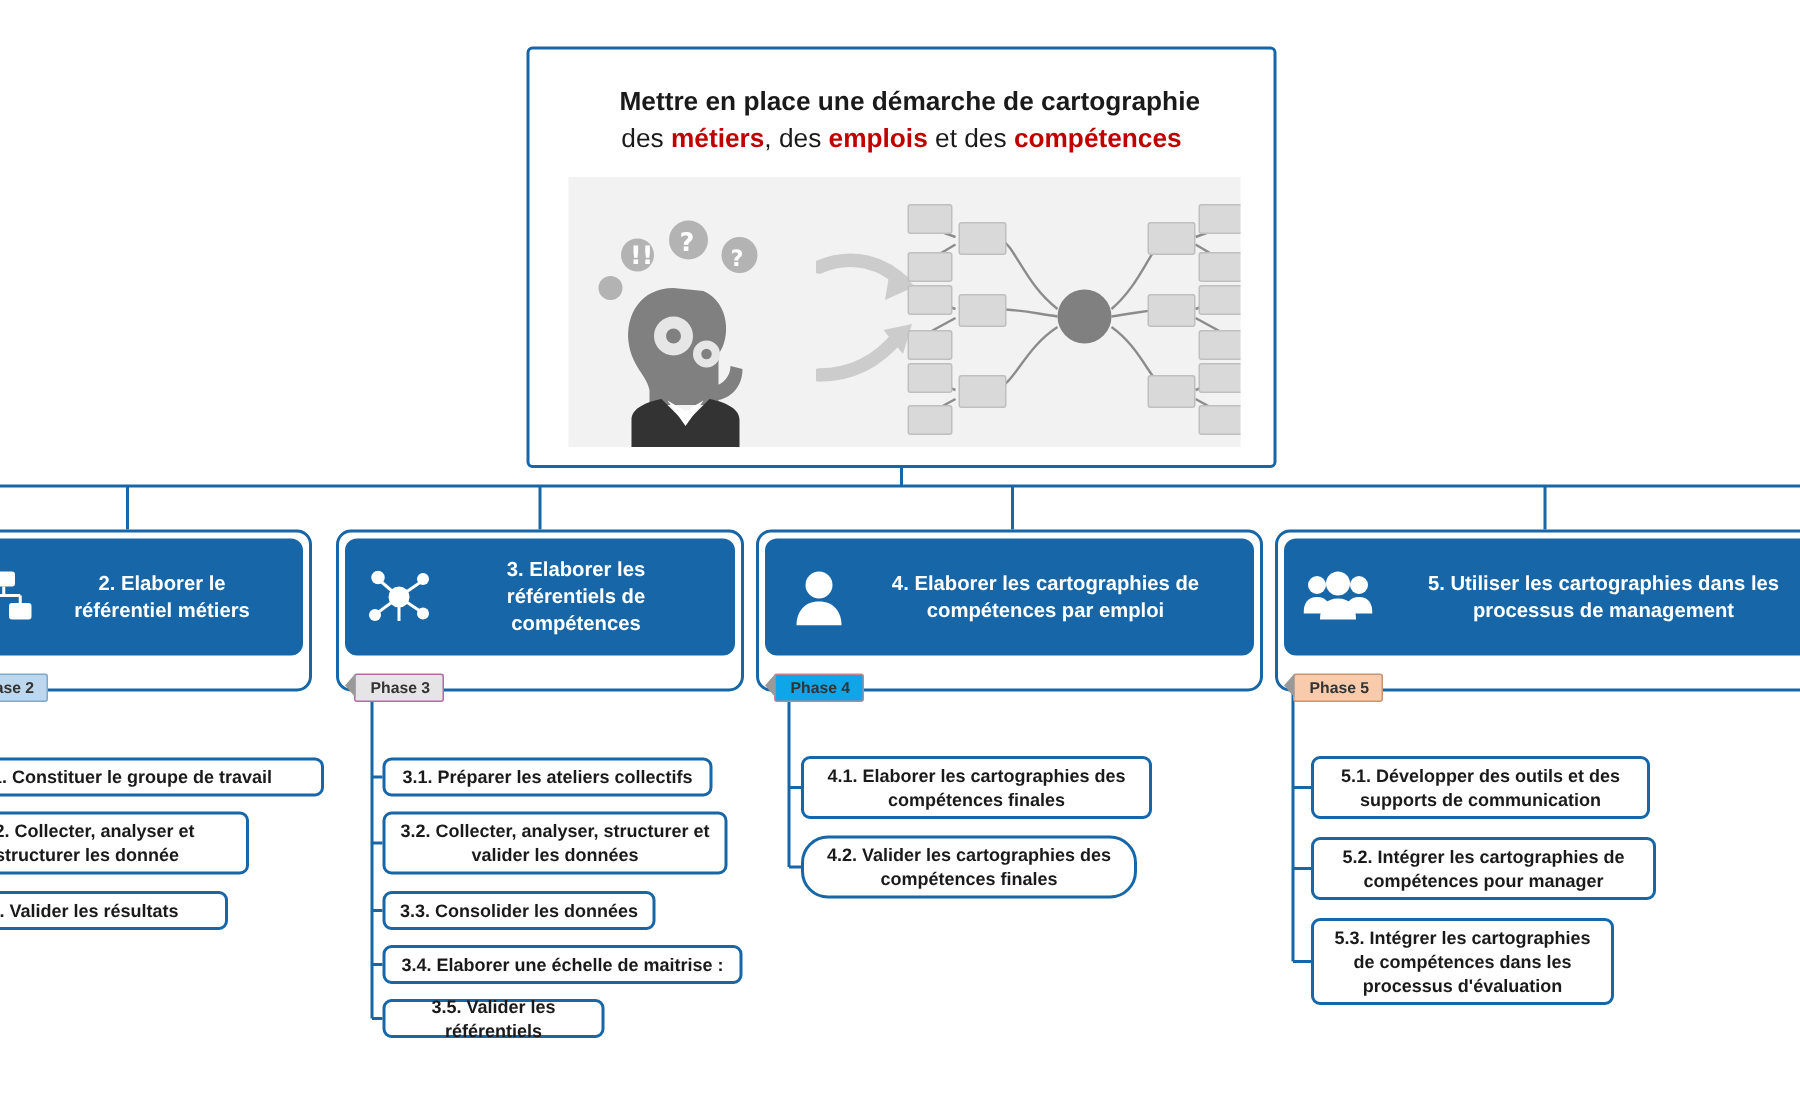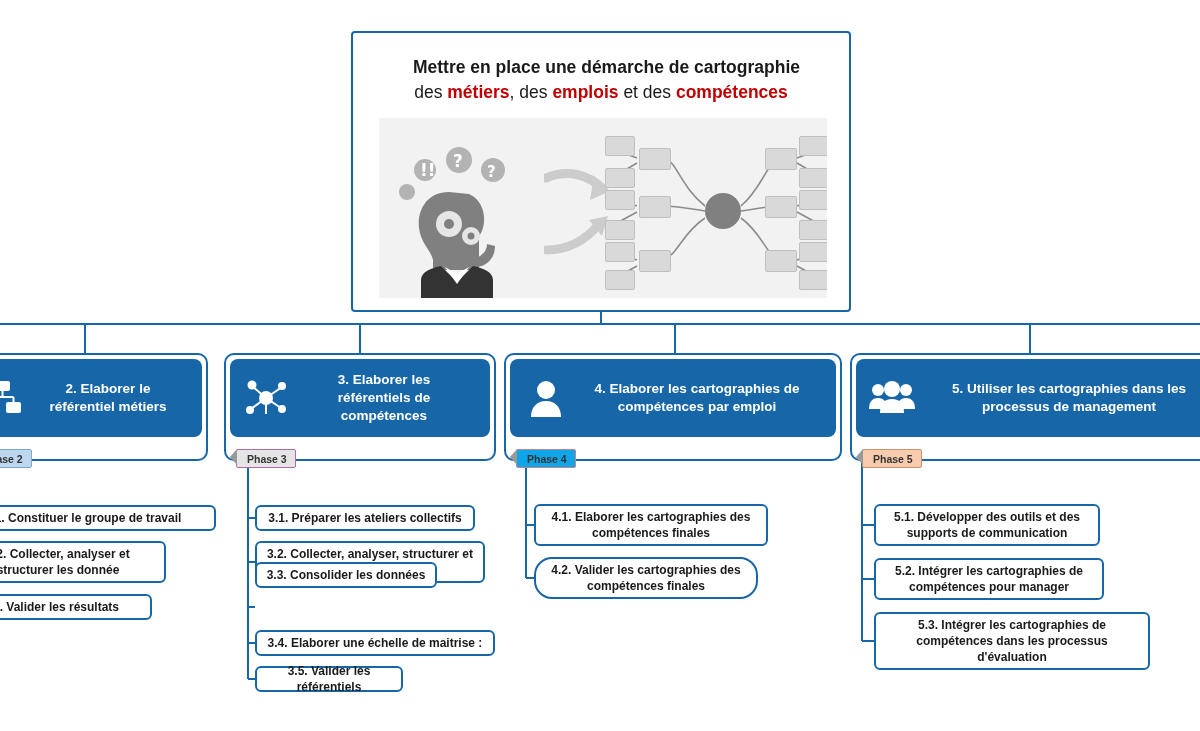--- a/index.html
+++ b/index.html
@@ -233,21 +233,21 @@
           <circle cx="6" cy="32" r="4" fill="#ffffff"></circle>
           <circle cx="38" cy="31" r="4" fill="#ffffff"></circle>
         </svg>
       </div>
       <div class="phase-label">3. Elaborer les référentiels de compétences</div>
     </div>
     <div class="phase-tag" style="background:#e5e5e5;border-color:#b06aa6;">Phase 3</div>
   </div>
   <div class="task" style="left:255px;top:505px;width:220px;height:26px;">3.1. Préparer les ateliers collectifs</div>
   <div class="task" style="left:255px;top:541px;width:230px;height:42px;">3.2. Collecter, analyser, structurer et valider les données</div>
-  <div class="task" style="left:255px;top:562px;width:182px;height:26px;">3.3. Consolider les données</div>
+  <div class="task" style="left:255px;top:594px;width:182px;height:26px;">3.3. Consolider les données</div>
   <div class="task" style="left:255px;top:630px;width:240px;height:26px;">3.4. Elaborer une échelle de maitrise :</div>
   <div class="task" style="left:255px;top:666px;width:148px;height:26px;">3.5. Valider les référentiels</div>
 
   <div class="phase" style="left:504px;top:353px;width:338px;height:108px;">
     <div class="phase-head">
       <div class="phase-icon">
         <svg width="34" height="38" viewBox="0 0 34 38">
           <circle cx="17" cy="11" r="9" fill="#ffffff"></circle>
           <path d="M17 22 C7 22 2 29 2 38 L32 38 C32 29 27 22 17 22 Z" fill="#ffffff"></path>
         </svg>
@@ -270,15 +270,15 @@
           <circle cx="23" cy="9" r="8" fill="#ffffff"></circle>
           <path d="M23 19 C15 19 11 24 11 33 L35 33 C35 24 31 19 23 19 Z" fill="#ffffff"></path>
         </svg>
       </div>
       <div class="phase-label">5. Utiliser les cartographies dans les processus de management</div>
     </div>
     <div class="phase-tag" style="background:#f8cbad;border-color:#c99470;">Phase 5</div>
   </div>
   <div class="task" style="left:874px;top:504px;width:226px;height:42px;">5.1. Développer des outils et des supports de communication</div>
   <div class="task" style="left:874px;top:558px;width:230px;height:42px;">5.2. Intégrer les cartographies de compétences pour manager</div>
-  <div class="task" style="left:874px;top:612px;width:276px;height:58px;">5.3. Intégrer les cartographies de compétences dans les processus d'évaluation</div>
+  <div class="task" style="left:874px;top:612px;width:202px;height:58px;">5.3. Intégrer les cartographies de compétences dans les processus d'évaluation</div>
 
 </div>
 
 </body></html>

